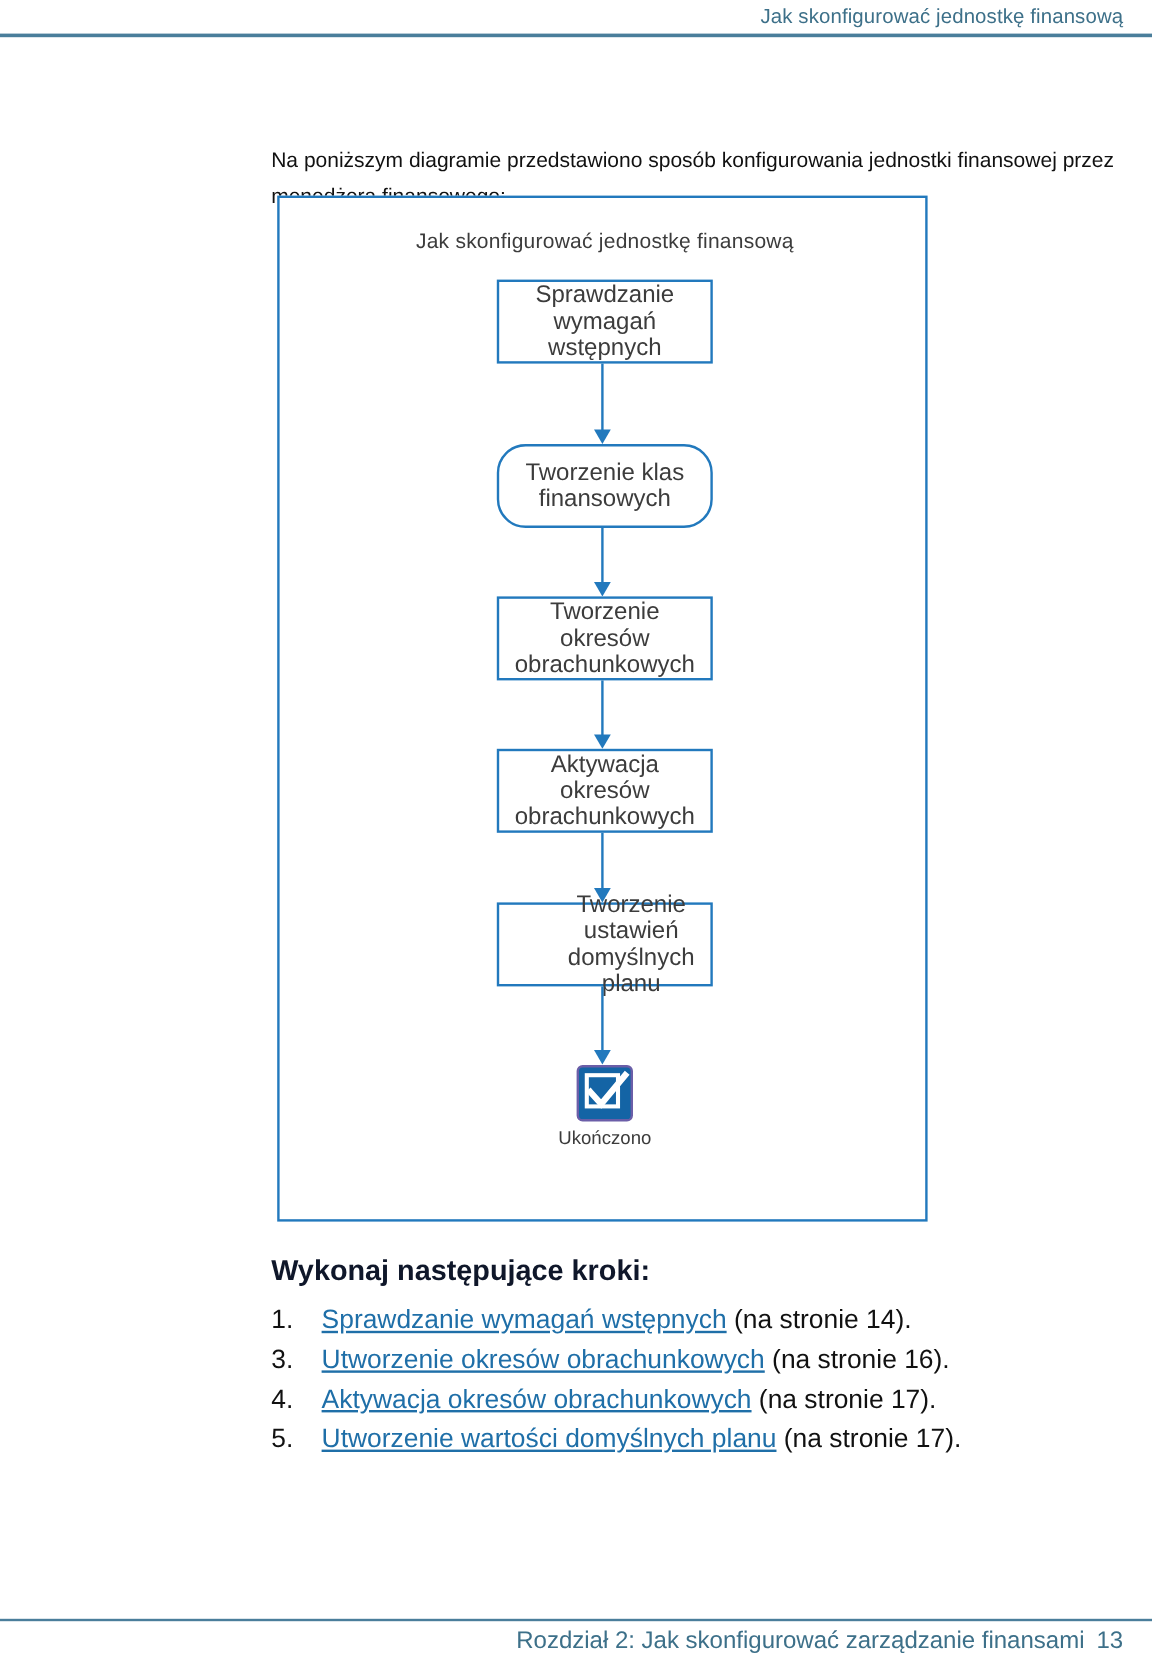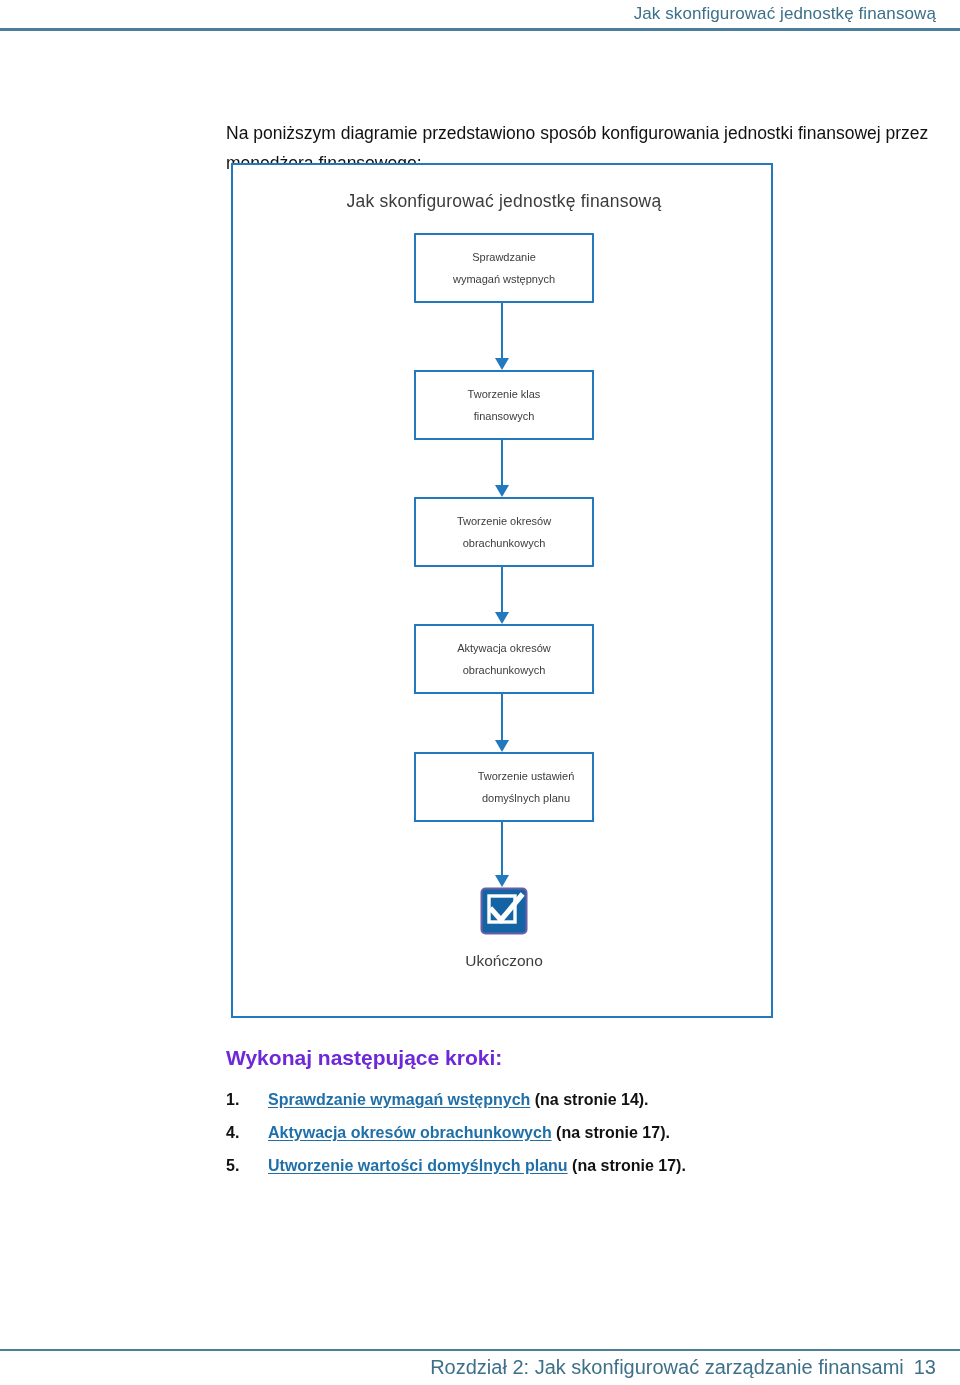--- a/index.html
+++ b/index.html
@@ -111,28 +111,28 @@
     width: 180px;
     height: 70px;
     border: 2px solid #2279bd;
     box-sizing: border-box;
     background: #ffffff;
     display: flex;
     align-items: center;
     justify-content: center;
   }
   .flow-box-label {
-    font-size: 11px;
+    font-size: 20px;
     line-height: 22px;
     color: #3c3c3c;
     text-align: center;
     padding: 0 6px;
   }
   .flow-box.b1 { top: 68px; }
-  .flow-box.b2 { top: 205px; }
+  .flow-box.b2 { top: 205px; border-radius: 24px; }
   .flow-box.b3 { top: 332px; }
   .flow-box.b4 { top: 459px; }
   .flow-box.b5 { top: 587px; padding-left: 44px; }
 
   
   .arrow {
     position: absolute;
     left: 268px;
     width: 2px;
     background: #2279bd;
@@ -162,51 +162,50 @@
     width: 124px;
     text-align: center;
   }
   .done-icon {
     display: block;
     margin: 0 auto;
     width: 48px;
     height: 48px;
   }
   .done-label {
-    margin-top: 17px;
+    margin-top: 5px;
     font-size: 15.5px;
     color: #3c3c3c;
   }
 
   
   .steps-heading {
     position: absolute;
     left: 226px;
     top: 1046px;
-    font-size: 21px;
+    font-size: 24px;
     font-weight: bold;
-    color: #6d28d9;
+    color: #0f172a;
   }
   .steps-list {
     position: absolute;
     left: 226px;
     top: 1083px;
     width: 700px;
     margin: 0;
     padding: 0;
     list-style: none;
   }
   .step-item {
     position: relative;
     height: 33px;
-    font-size: 16px;
+    font-size: 22px;
     line-height: 33px;
     color: #111111;
     white-space: nowrap;
-    font-weight: bold;
   }
   .step-num {
     display: inline-block;
     width: 42px;
     color: #111111;
   }
   .step-link {
     color: #1f6fa8;
     text-decoration: underline;
     text-underline-offset: 2px;
@@ -305,20 +304,23 @@
     </div>
 
   </div>
 </div>
 
 <div class="steps-heading">Wykonaj następujące kroki:</div>
 
 <ol class="steps-list">
   <li class="step-item">
     <span class="step-num">1.</span><a class="step-link">Sprawdzanie wymagań wstępnych</a><span class="step-tail"> (na stronie 14).</span>
+  </li>
+  <li class="step-item">
+    <span class="step-num">3.</span><a class="step-link">Utworzenie okresów obrachunkowych</a><span class="step-tail"> (na stronie 16).</span>
   </li>
   <li class="step-item">
     <span class="step-num">4.</span><a class="step-link">Aktywacja okresów obrachunkowych</a><span class="step-tail"> (na stronie 17).</span>
   </li>
   <li class="step-item">
     <span class="step-num">5.</span><a class="step-link">Utworzenie wartości domyślnych planu</a><span class="step-tail"> (na stronie 17).</span>
   </li>
 </ol>
 
 <div class="footer-rule"></div>

